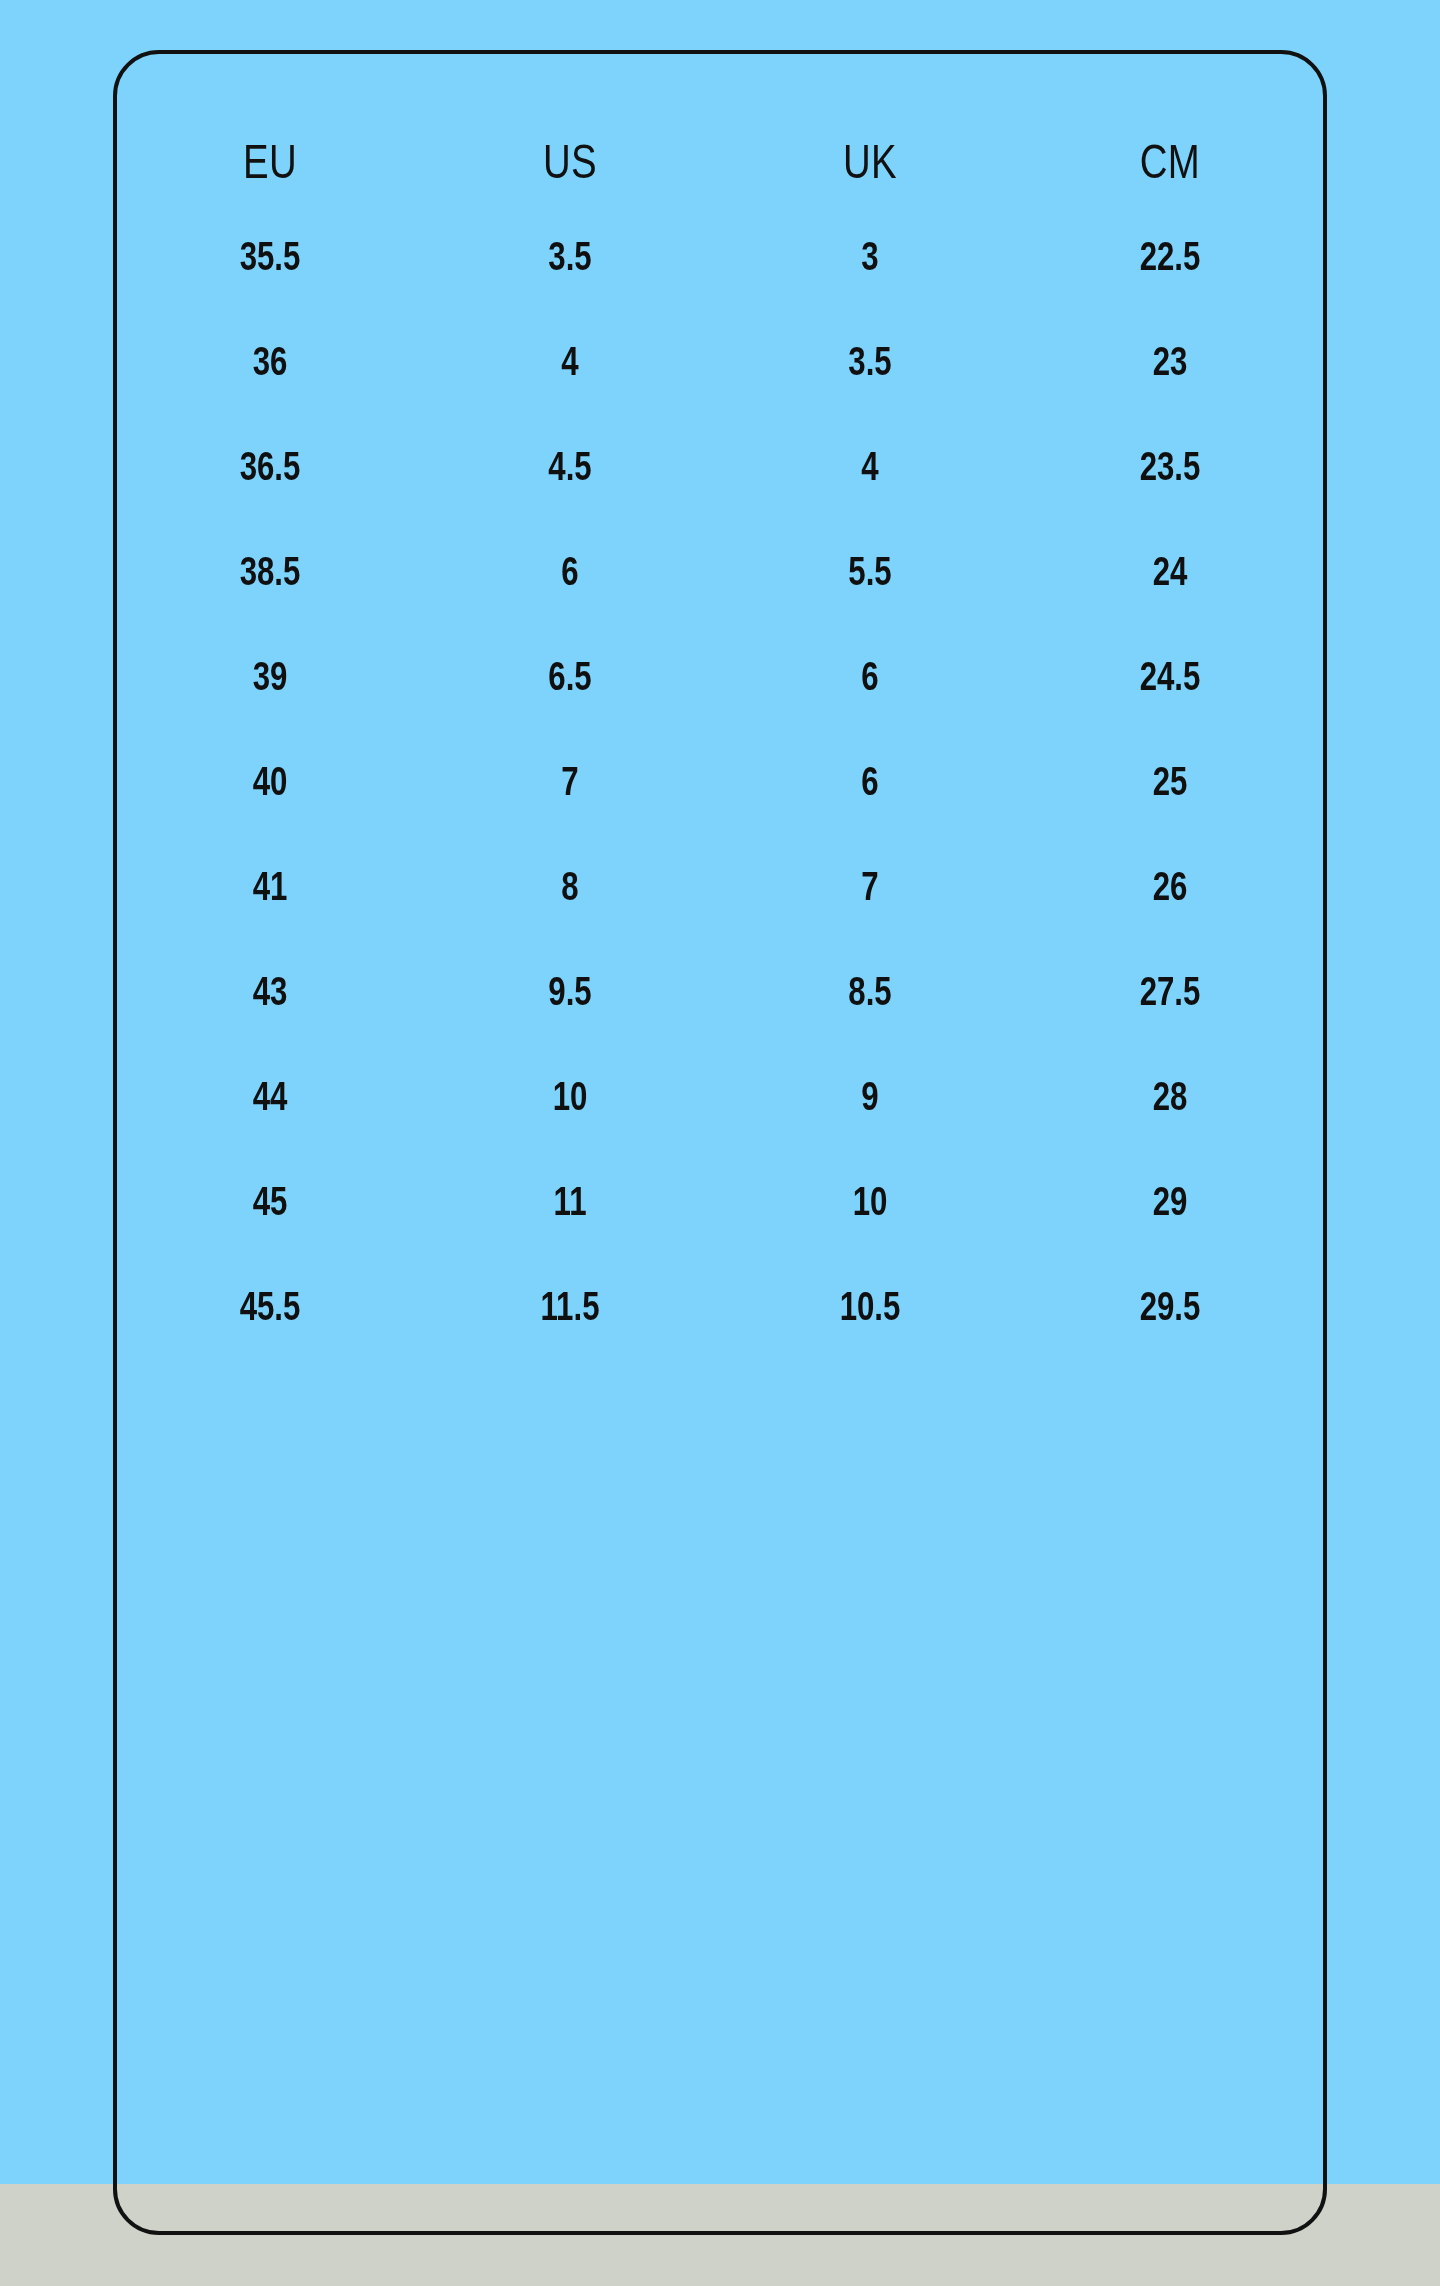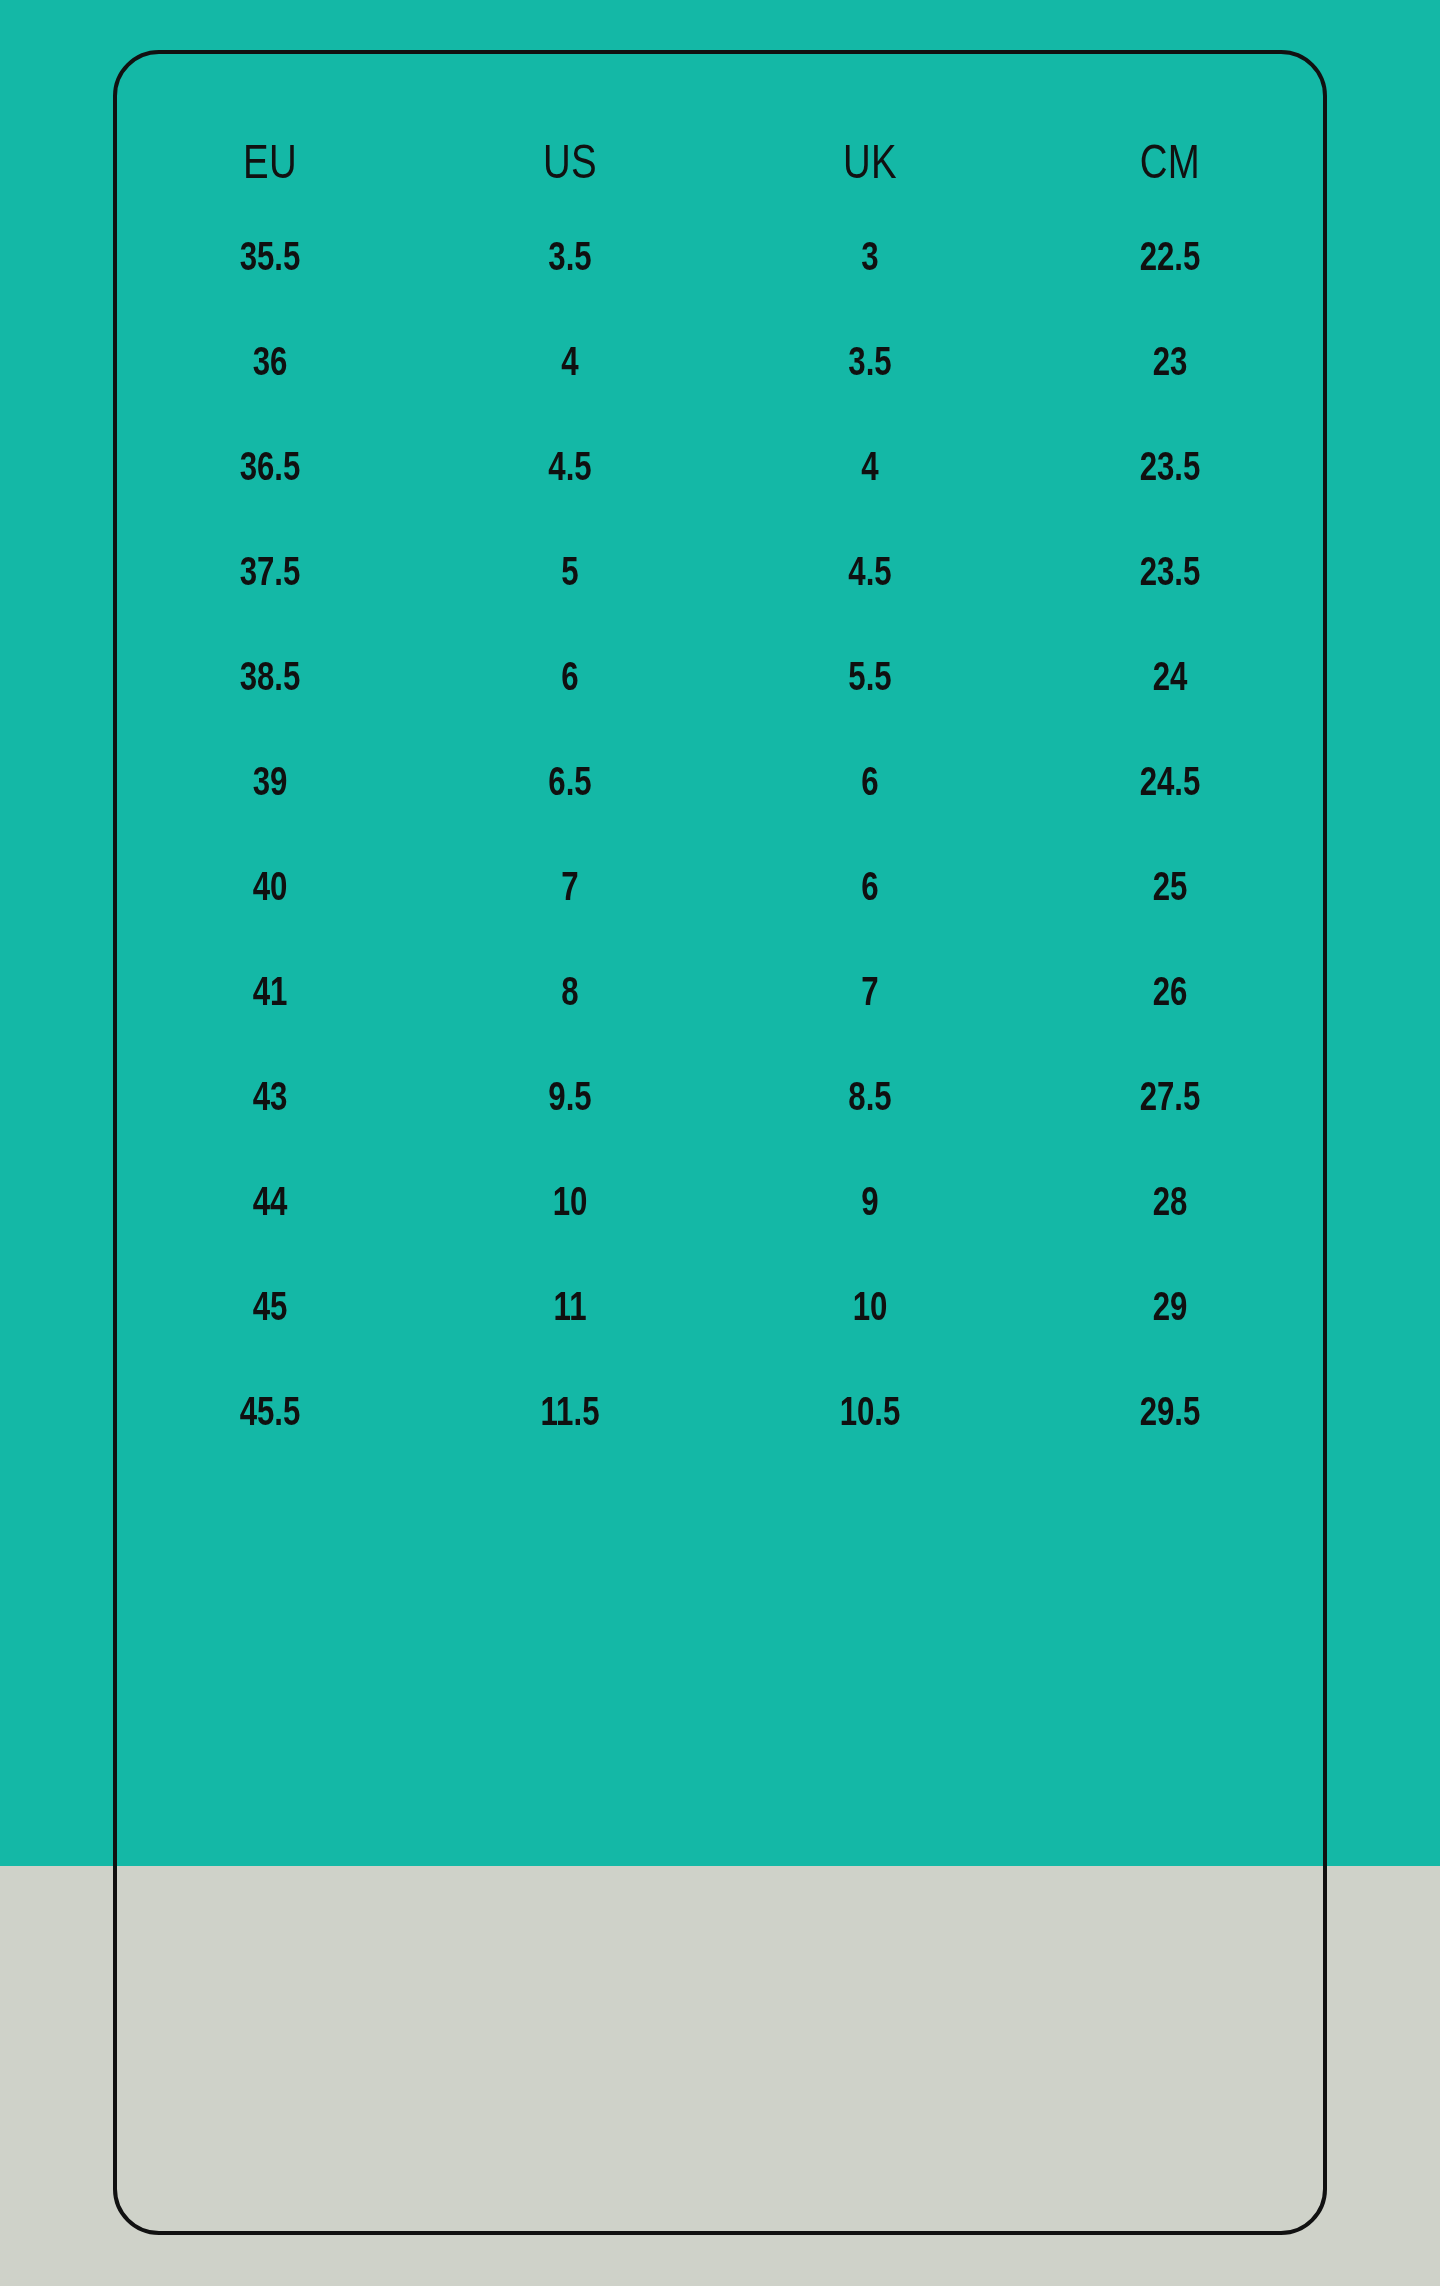--- a/index.html
+++ b/index.html
@@ -11,22 +11,22 @@
     width: 1440px;
     height: 2286px;
     background: #cfd2c9;
     font-family: "Liberation Sans", "DejaVu Sans", sans-serif;
     overflow: hidden;
   }
 
   .page {
     position: relative;
     width: 1440px;
-    height: 1866px;
-    background: #14b8a6;
+    height: 2184px;
+    background: #7dd3fc;
   }
 
   
   .size-card {
     position: absolute;
     left: 113px;
     top: 50px;
     width: 1214px;
     height: 2185px;
     border: 4px solid #111111;
@@ -119,26 +119,20 @@
             <td>3.5</td>
             <td>23</td>
           </tr>
           <tr>
             <td>36.5</td>
             <td>4.5</td>
             <td>4</td>
             <td>23.5</td>
           </tr>
           <tr>
-            <td>37.5</td>
-            <td>5</td>
-            <td>4.5</td>
-            <td>23.5</td>
-          </tr>
-          <tr>
             <td>38.5</td>
             <td>6</td>
             <td>5.5</td>
             <td>24</td>
           </tr>
           <tr>
             <td>39</td>
             <td>6.5</td>
             <td>6</td>
             <td>24.5</td>

